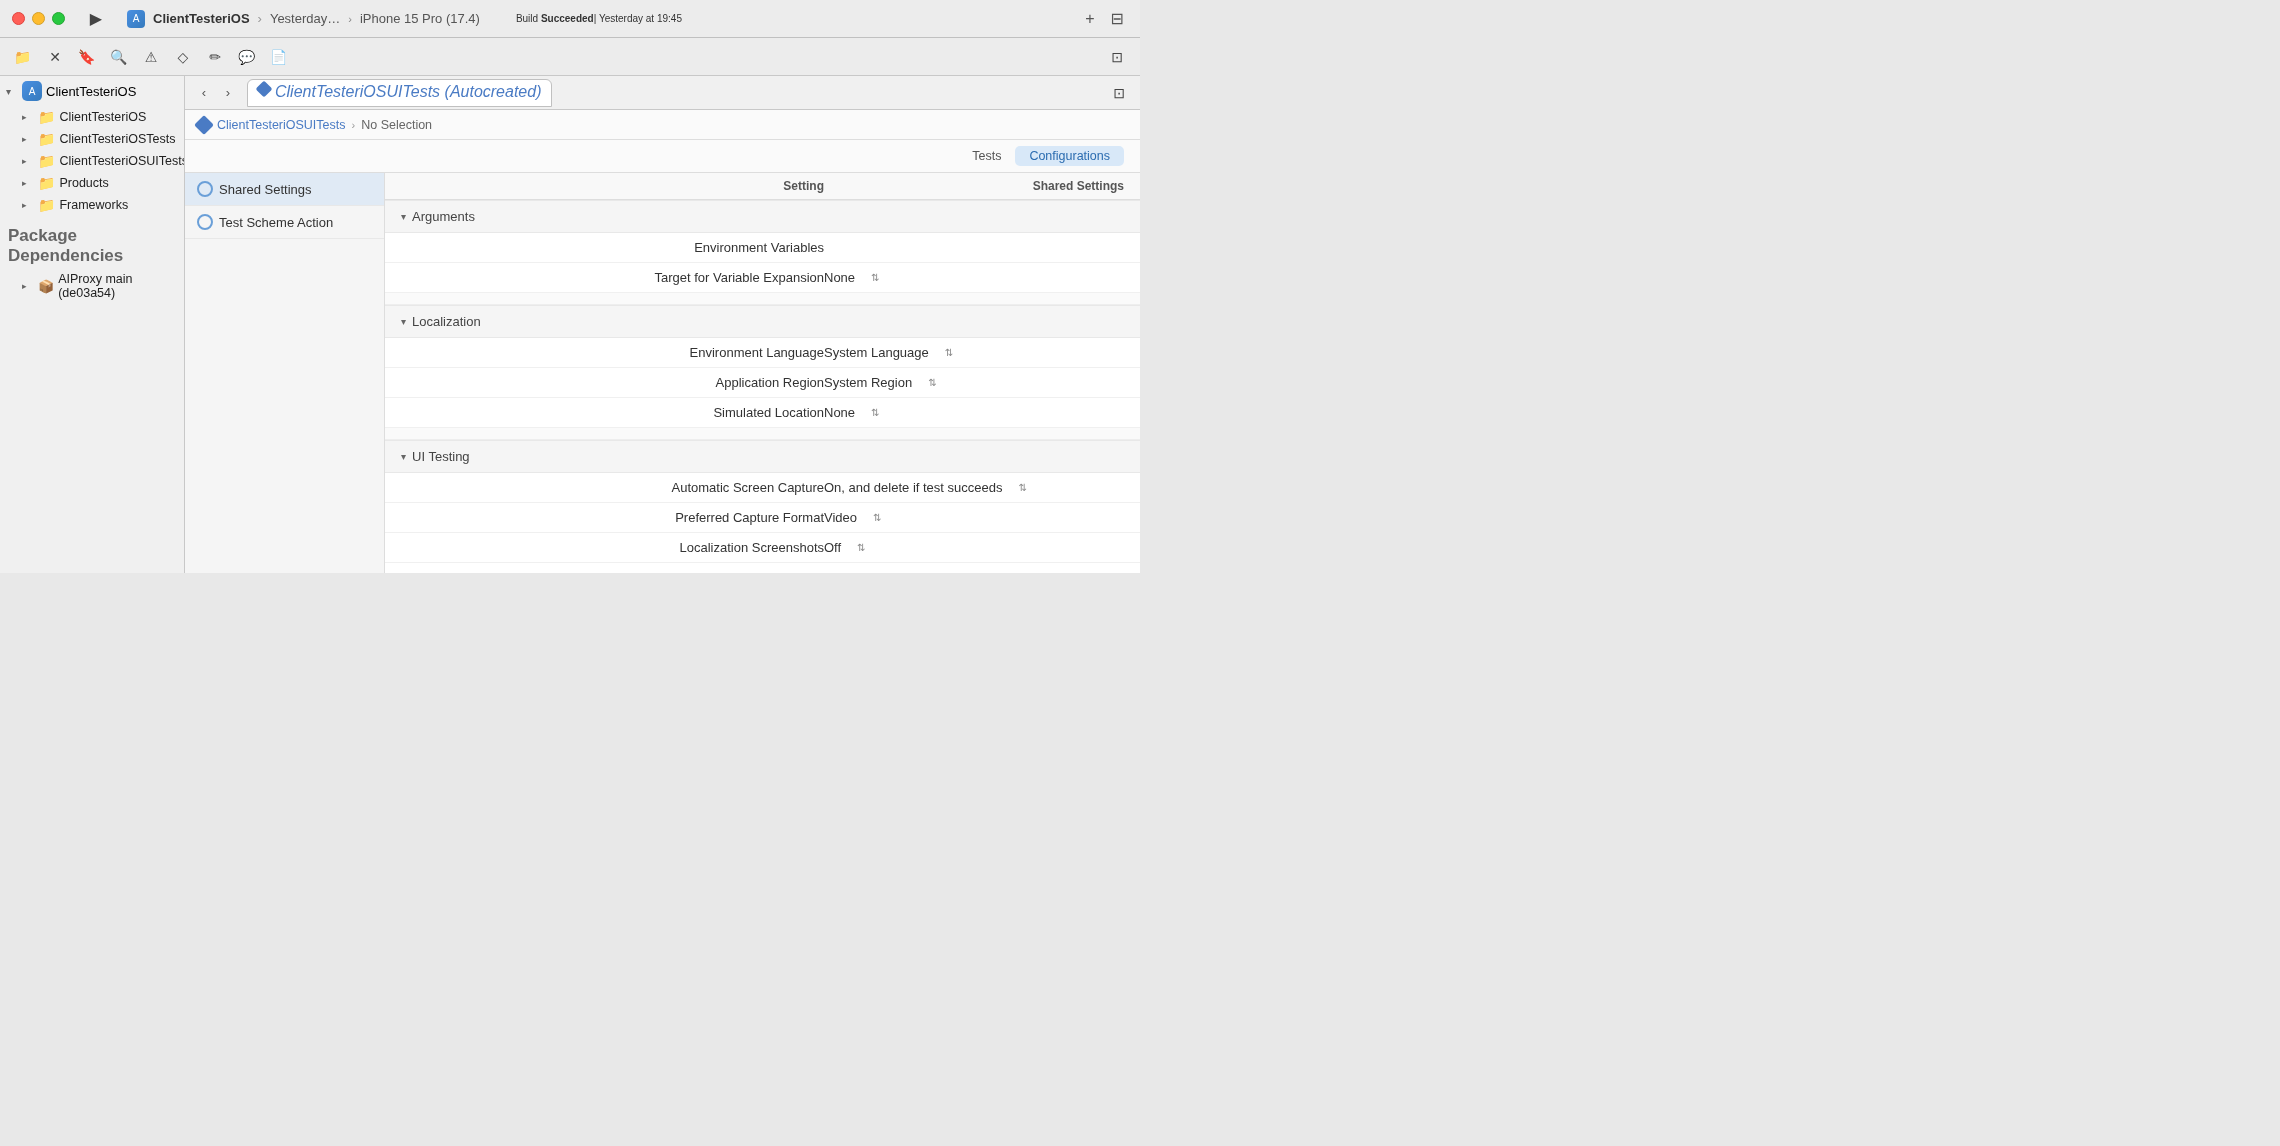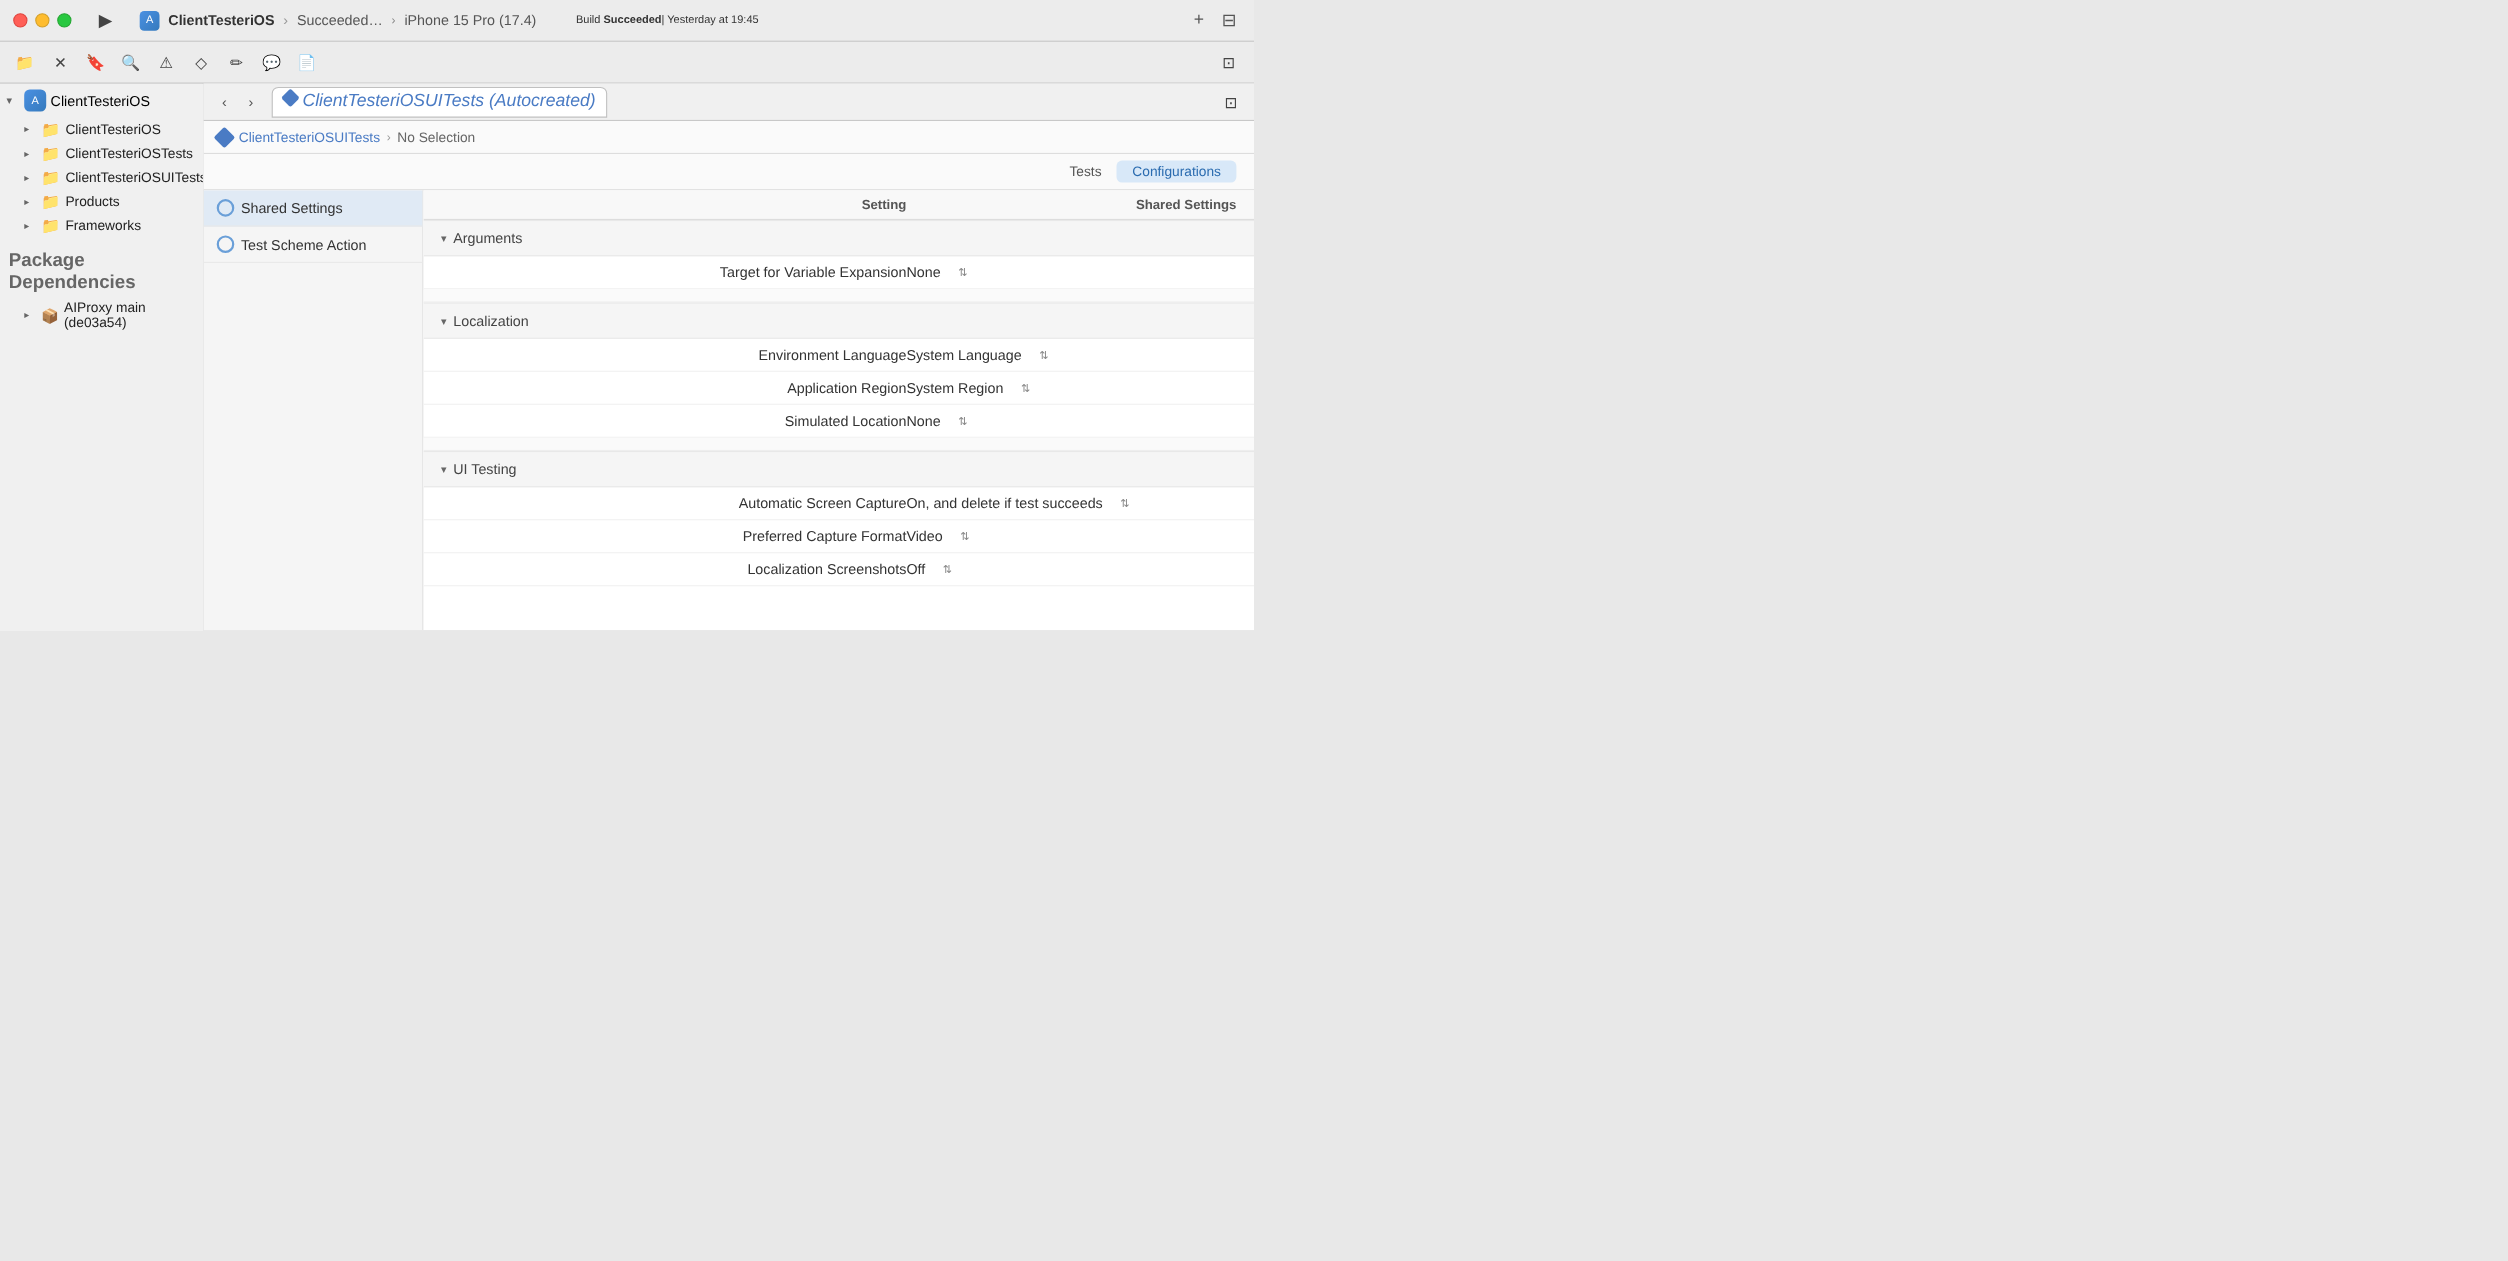--- a/index.html
+++ b/index.html
@@ -373,21 +373,21 @@
   <div class="traffic-lights">
     <div class="traffic-light tl-close"></div>
     <div class="traffic-light tl-min"></div>
     <div class="traffic-light tl-max"></div>
   </div>
   <div class="toolbar-play">▶</div>
   <div class="title-center">
     <div class="title-app-icon">A</div>
     <span class="title-app-name">ClientTesteriOS</span>
     <span class="title-divider">›</span>
-    <span style="color:#555; cursor:pointer;">Succeeded…</span>
+    <span style="color:#555; cursor:pointer;">Yesterday…</span>
     <span style="color:#888; font-size:11px;">›</span>
     <span style="color:#555; cursor:pointer;">iPhone 15 Pro (17.4)</span>
   </div>
   <div style="margin-left:20px; font-size:10px; color:#333;">
     <span>Build </span><strong>Succeeded</strong><span>| Yesterday at 19:45</span>
   </div>
   <div class="title-actions">
     <button class="title-btn">+</button>
     <button class="title-btn">⊟</button>
   </div>
@@ -499,20 +499,24 @@
           <div class="col-header">Setting</div>
           <div class="col-header">Shared Settings</div>
         </div>
 
         <div class="settings-section">
           <div class="section-header">
             <span class="section-chevron">▾</span>
             <span class="section-title">Arguments</span>
           </div>
           <div class="setting-row">
+            <span class="setting-name">Environment Variables</span>
+            <span class="setting-value"></span>
+          </div>
+          <div class="setting-row">
             <span class="setting-name">Target for Variable Expansion</span>
             <span class="setting-value">
               <span>None</span>
               <span class="stepper-arrows">⇅</span>
             </span>
           </div>
         </div>
 
         <div style="height:12px; background:#fafafa; border-bottom:1px solid #eee;"></div>
 

